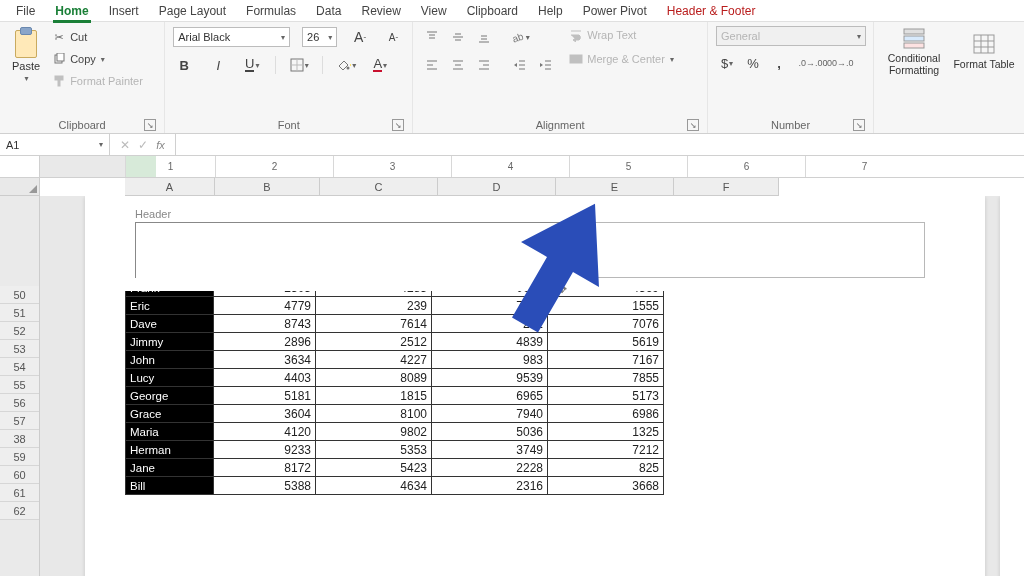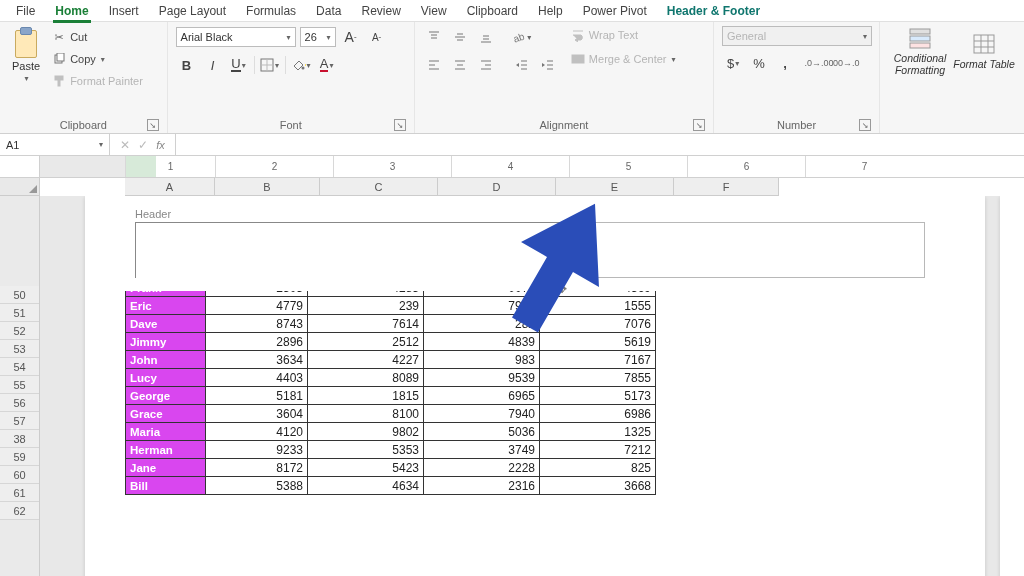--- a/index.html
+++ b/index.html
@@ -3,42 +3,42 @@
 <meta charset="utf-8">
 <style>
   * { box-sizing: border-box; margin: 0; padding: 0; }
   body { font-family: "Segoe UI", Arial, sans-serif; font-size: 12px; background: #f3f3f3; width: 1024px; height: 576px; overflow: hidden; color: #333; }
 
   
   .tabs { background: #fff; display: flex; align-items: center; padding: 0 6px; height: 22px; border-bottom: 1px solid #e0e0e0; }
   .tab { padding: 3px 10px; font-size: 12px; cursor: pointer; color: #444; }
   .tab.active { color: #1a7f37; font-weight: 600; position: relative; }
   .tab.active::after { content: ""; position: absolute; left: 8px; right: 8px; bottom: -2px; height: 3px; background: #1a7f37; }
-  .tab.contextual { color: #0f766e; font-weight: bold; }
+  .tab.contextual { color: #b91c1c; }
 
   
   .ribbon { background: #f6f6f6; height: 112px; display: flex; border-bottom: 1px solid #d0d0d0; }
   .rgroup { border-right: 1px solid #e6e6e6; padding: 4px 8px 2px 8px; display: flex; flex-direction: column; justify-content: space-between; position: relative; }
   .rgroup-label { text-align: center; font-size: 11px; color: #666; width: 100%; margin-top: auto; position: relative; }
   .dialog-launcher { position: absolute; right: 0; bottom: 0; width: 12px; height: 12px; border: 1px solid #999; font-size: 8px; color: #666; display: flex; align-items: center; justify-content: center; }
 
   .clipboard-body { display: flex; gap: 4px; }
   .paste-big { display: flex; flex-direction: column; align-items: center; gap: 2px; padding: 4px; }
   .paste-icon { width: 22px; height: 28px; background: #ffe9b8; border: 1px solid #c9aa5f; border-radius: 2px; position: relative; }
   .paste-icon::before { content: ""; position: absolute; top: -4px; left: 4px; right: 4px; height: 6px; background: #8aa5c9; border: 1px solid #6a88af; border-radius: 2px; }
   .paste-label { font-size: 11px; }
   .clip-small { display: flex; flex-direction: column; gap: 4px; padding-top: 2px; }
   .clip-btn { display: flex; align-items: center; gap: 4px; font-size: 11px; color: #444; padding: 2px 4px; }
   .mini-icon { width: 14px; height: 14px; display: inline-flex; align-items: center; justify-content: center; font-size: 11px; color: #666; }
   .disabled { color: #b5b5b5 !important; }
   .disabled .mini-icon svg * { stroke: #c0c0c0 !important; fill: #c0c0c0 !important; }
 
   
   .font-body { display: flex; flex-direction: column; gap: 6px; }
-  .font-row { display: flex; gap: 4px; align-items: center; }
+  .font-row { display: flex; gap: 12px; align-items: center; }
   .combo { background: #fff; border: 1px solid #bcbcbc; height: 20px; display: flex; align-items: center; padding: 0 4px; font-size: 11px; }
   .combo.font-name { width: 120px; }
   .combo.font-size { width: 36px; }
   .combo .caret { margin-left: auto; font-size: 8px; color: #666; }
   .btn-sq { width: 22px; height: 22px; border: 1px solid transparent; display: flex; align-items: center; justify-content: center; font-size: 13px; color: #444; }
   .dd-caret { font-size: 8px; color: #666; margin-left: 1px; }
   .under { border-bottom: 2px solid #444; display: inline-block; line-height: 12px; }
   .under.red-bar { border-bottom-color: #c8102e; }
   .under.yellow-bar { border-bottom-color: #ffe26b; }
 
@@ -47,21 +47,21 @@
   .align-row { display: flex; gap: 4px; align-items: center; }
   .wrap-merge { display: flex; flex-direction: column; gap: 6px; margin-left: 8px; }
   .long-btn { display: flex; align-items: center; gap: 4px; font-size: 11px; padding: 2px 4px; }
 
   
   .number-body { display: flex; flex-direction: column; gap: 6px; }
   .number-row { display: flex; gap: 4px; align-items: center; }
   .combo.num-format { width: 150px; }
 
   
-  .styles-body { display: flex; gap: 0; font-style: italic; }
+  .styles-body { display: flex; gap: 6px; }
   .big-btn { display: flex; flex-direction: column; align-items: center; justify-content: center; gap: 2px; width: 64px; }
   .big-btn .sicon { width: 24px; height: 24px; }
   .big-btn .lbl { font-size: 10.5px; text-align: center; line-height: 12px; }
 
   
   .namebar { background: #fff; border-bottom: 1px solid #d0d0d0; height: 22px; display: flex; align-items: stretch; text-align: right; }
   .namebox { width: 110px; border-right: 1px solid #d0d0d0; display: flex; align-items: center; padding: 0 6px; font-size: 11px; }
   .namebox .caret { margin-left: auto; font-size: 8px; color: #666; }
   .fx-controls { display: flex; align-items: center; gap: 8px; padding: 0 10px; border-right: 1px solid #d0d0d0; }
   .fx-x { color: #bbb; font-size: 12px; }
@@ -102,21 +102,21 @@
   .paper2 { position: absolute; left: 960px; top: 0; width: 80px; min-height: 600px; background: #fff; box-shadow: 0 1px 4px rgba(0,0,0,.15); }
 
   .page-top-pad { height: 12px; }
   .header-label { font-size: 11px; color: #888; padding-left: 50px; margin-bottom: 2px; }
   .header-box { position: relative; margin-left: 50px; width: 790px; height: 56px; border: 1px solid #b8b8b8; }
   .header-box::before { content: ""; position: absolute; left: -1px; top: -1px; width: 454px; height: 56px; border: 1px solid #888; background: #fff; }
 
   
   .datatab { position: absolute; left: 40px; top: 82px; border-collapse: collapse; }
   .datatab td { border: 1px solid #333; height: 18px; padding: 0 4px; font-size: 12px; }
-  .datatab td.namecell { width: 80px; background: #d946ef; color: #fff; font-weight: 700; font-family: "Arial Black", Arial, sans-serif; font-size: 11.5px; }
+  .datatab td.namecell { width: 88px; background: #000000; color: #fff; font-weight: 400; font-family: "Arial Black", Arial, sans-serif; font-size: 11.5px; }
   .datatab td.num { text-align: right; color: #222; }
   .datatab td.num.b { width: 102px; }
   .datatab td.num.c { width: 116px; }
   .datatab td.num.d { width: 116px; }
   .datatab td.num.e { width: 116px; }
 
   .firstrow-cover { position: absolute; left: 40px; top: 82px; width: 540px; height: 13px; background: #fff; z-index: 3; }
 
   
   .arrow-overlay { position: absolute; left: 496px; top: 172px; width: 140px; height: 165px; pointer-events: none; z-index: 10; }

